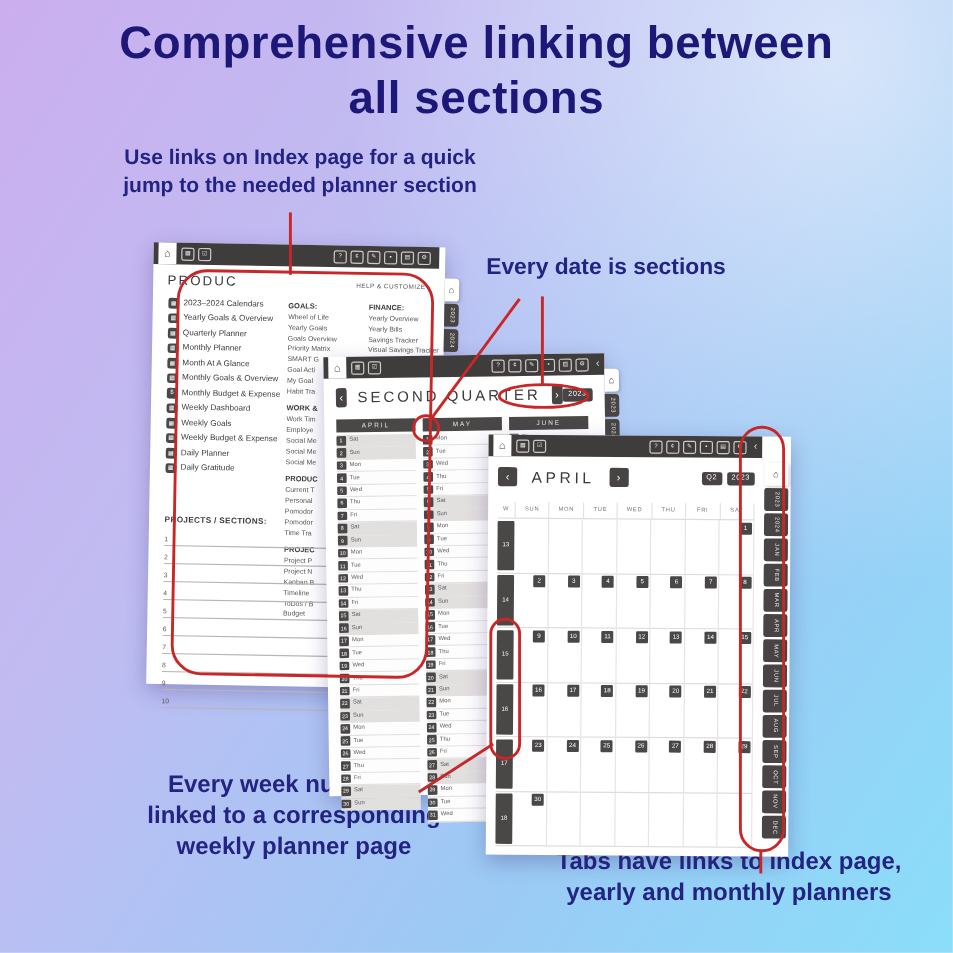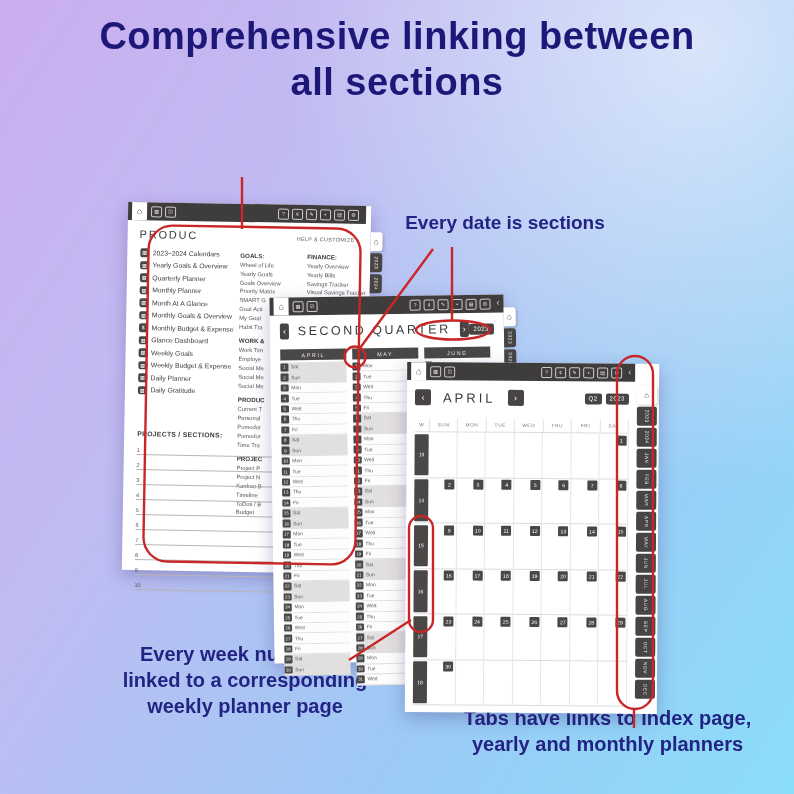--- a/index.html
+++ b/index.html
@@ -91,20 +91,22 @@
   .red-overlay{position:absolute;left:0;top:0;z-index:6;pointer-events:none;}
 </style>
 </head>
 <body>
 
 <div class="canvas">
 
   <div class="title">Comprehensive linking between
 all sections</div>
 
+  <div class="note note-index">Use links on Index page for a quick
+jump to the needed planner section</div>
   <div class="note note-date">Every date is sections</div>
   <div class="note note-week">Every week number is
 linked to a corresponding
 weekly planner page</div>
   <div class="note note-tabs">Tabs have links to index page,
 yearly and monthly planners</div>
 
   <div class="page index-page">
     <div class="topbar">
         <div class="notch">⌂</div>
@@ -152,21 +154,21 @@
         <div class="nav-item">
           <div class="nav-ic">▦</div>
           <div class="nav-label">Monthly Goals &amp; Overview</div>
         </div>
         <div class="nav-item">
           <div class="nav-ic">$</div>
           <div class="nav-label">Monthly Budget &amp; Expense</div>
         </div>
         <div class="nav-item">
           <div class="nav-ic">▦</div>
-          <div class="nav-label">Glance Dashboard</div>
+          <div class="nav-label">Weekly Dashboard</div>
         </div>
         <div class="nav-item">
           <div class="nav-ic">▦</div>
           <div class="nav-label">Weekly Goals</div>
         </div>
         <div class="nav-item">
           <div class="nav-ic">▦</div>
           <div class="nav-label">Weekly Budget &amp; Expense</div>
         </div>
         <div class="nav-item">

